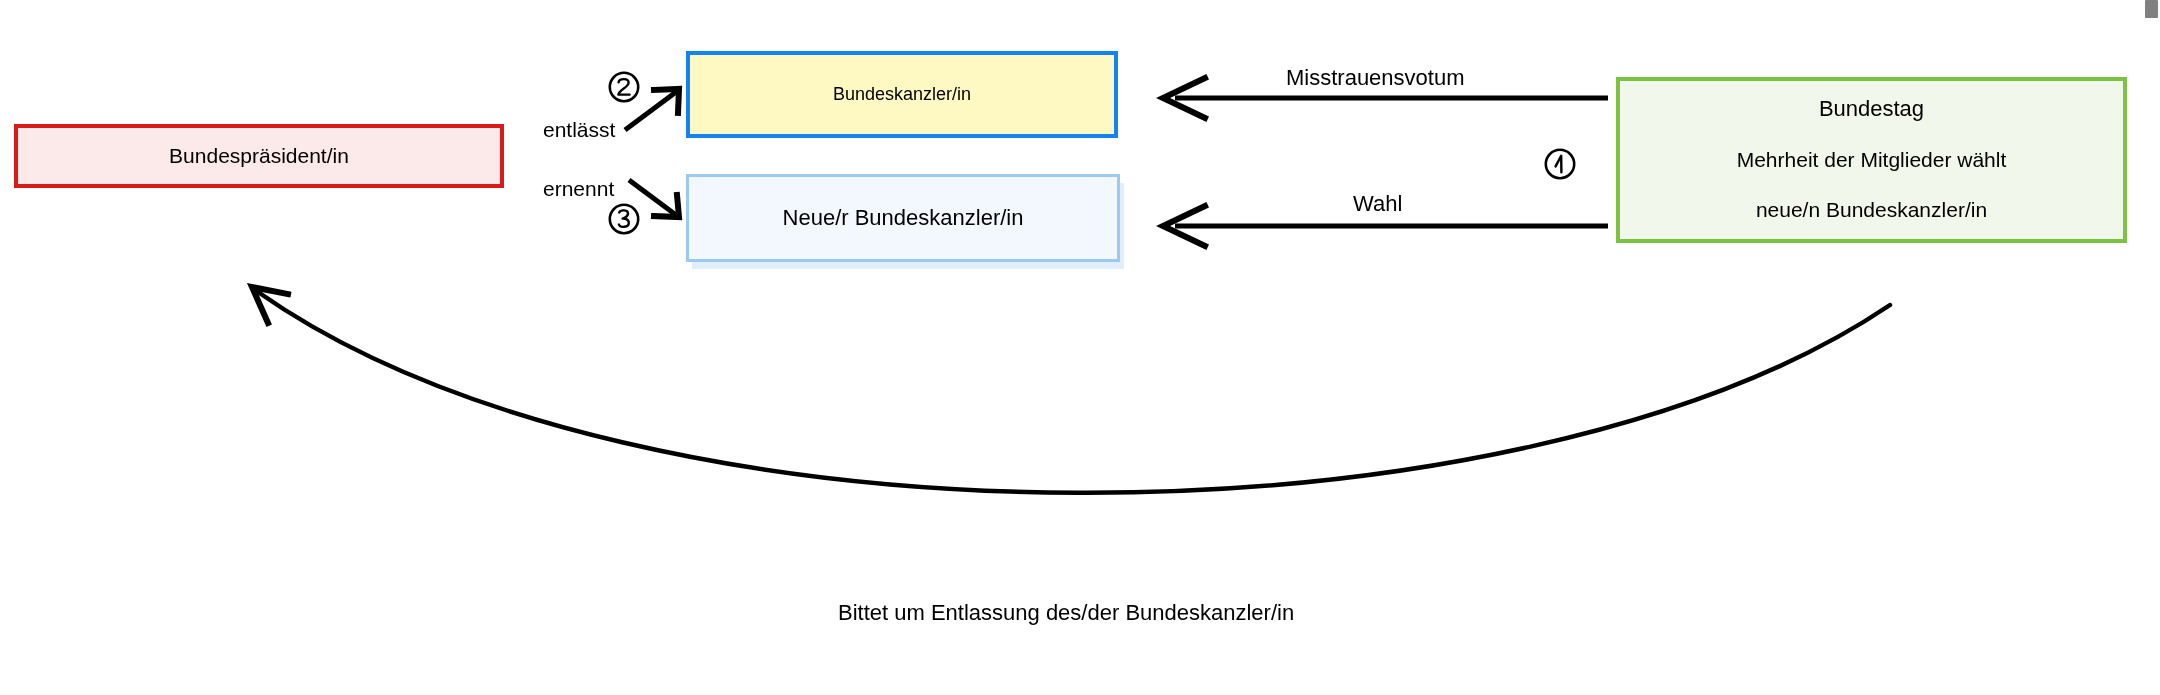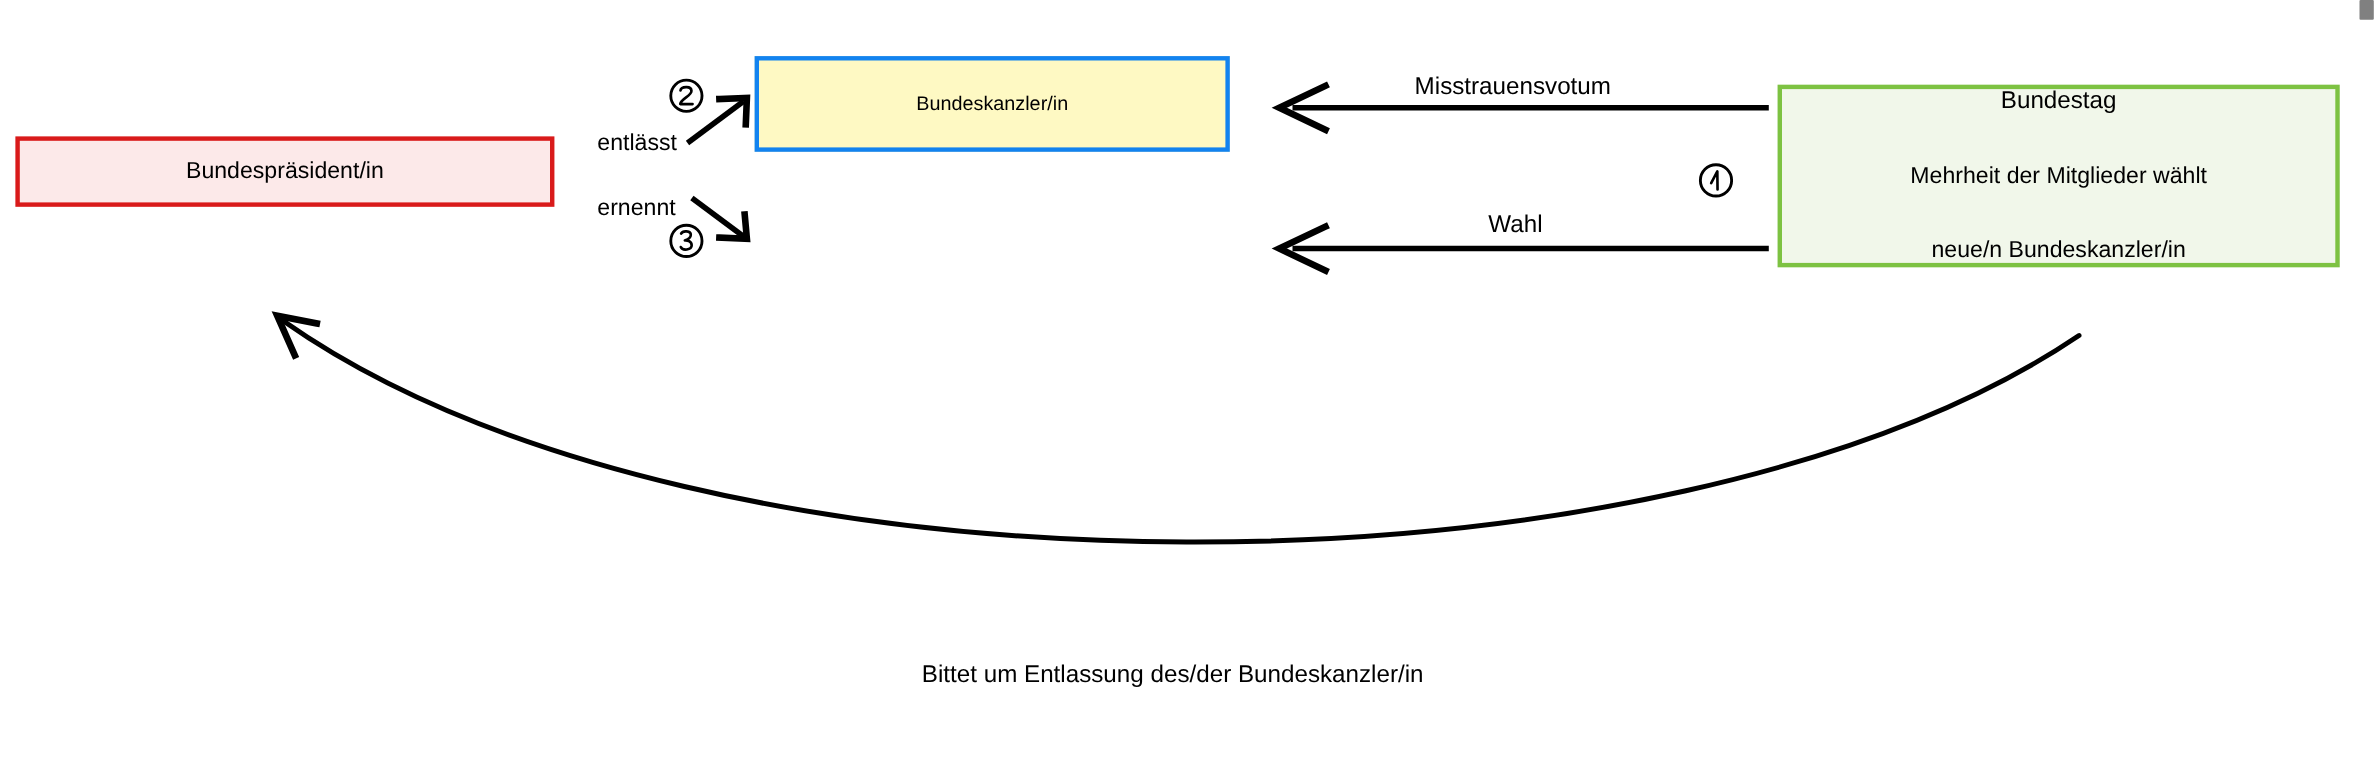--- a/index.html
+++ b/index.html
@@ -60,21 +60,21 @@
     border: 3px solid #9CC8F2;
     font-size: 22px;
     box-shadow: 5px 8px 0 -1px rgba(156,200,242,0.30);
   }
   #node-bundestag {
     left: 1616px; top: 77px;
     width: 511px; height: 166px;
     background: #F1F7EA;
     border: 4px solid #7DC242;
     font-size: 22px;
-    gap: 40px;
+    gap: 22px;
   }
   #node-bundestag .line-sub { font-size: 21px; line-height: 1.35; text-align: center; }
 
   
   .txt {
     position: absolute;
     white-space: nowrap;
     font-size: 21px;
     line-height: 1;
   }
@@ -136,20 +136,23 @@
   </svg>
 
   <div class="node" id="node-president">
     <span class="line">Bundespräsident/in</span>
   </div>
 
   <div class="node" id="node-chancellor">
     <span class="line">Bundeskanzler/in</span>
   </div>
 
+  <div class="node" id="node-new-chancellor">
+    <span class="line">Neue/r Bundeskanzler/in</span>
+  </div>
 
   <div class="node" id="node-bundestag">
     <span class="line">Bundestag</span>
     <span class="line line-sub">Mehrheit der Mitglieder wählt</span>
     <span class="line line-sub">neue/n Bundeskanzler/in</span>
   </div>
 
   <div class="txt" id="label-entlaesst">entlässt</div>
 
   <div class="txt" id="label-ernennt">ernennt</div>

